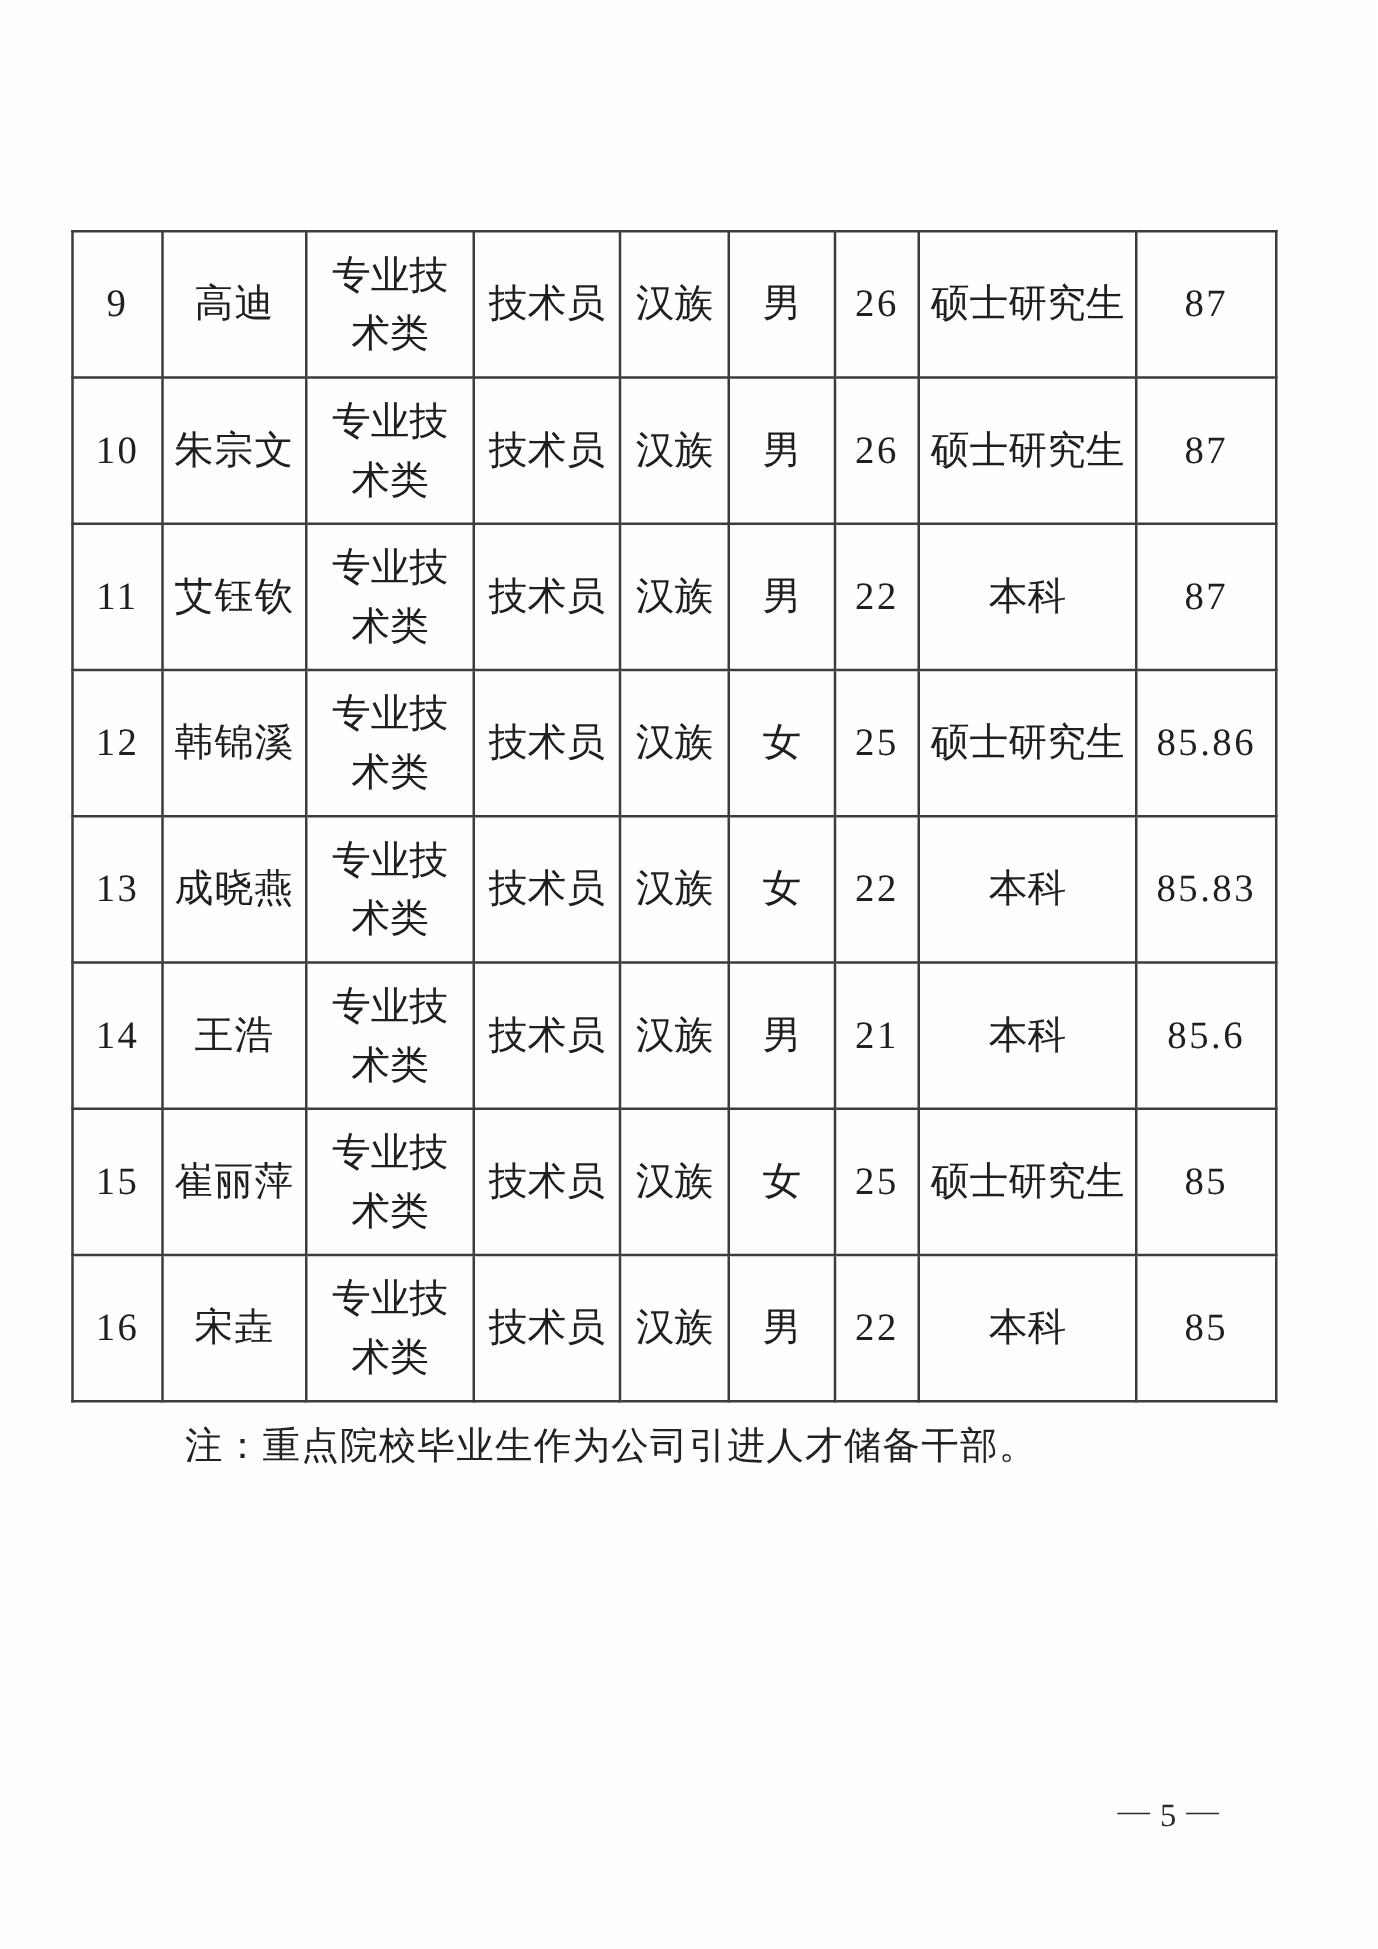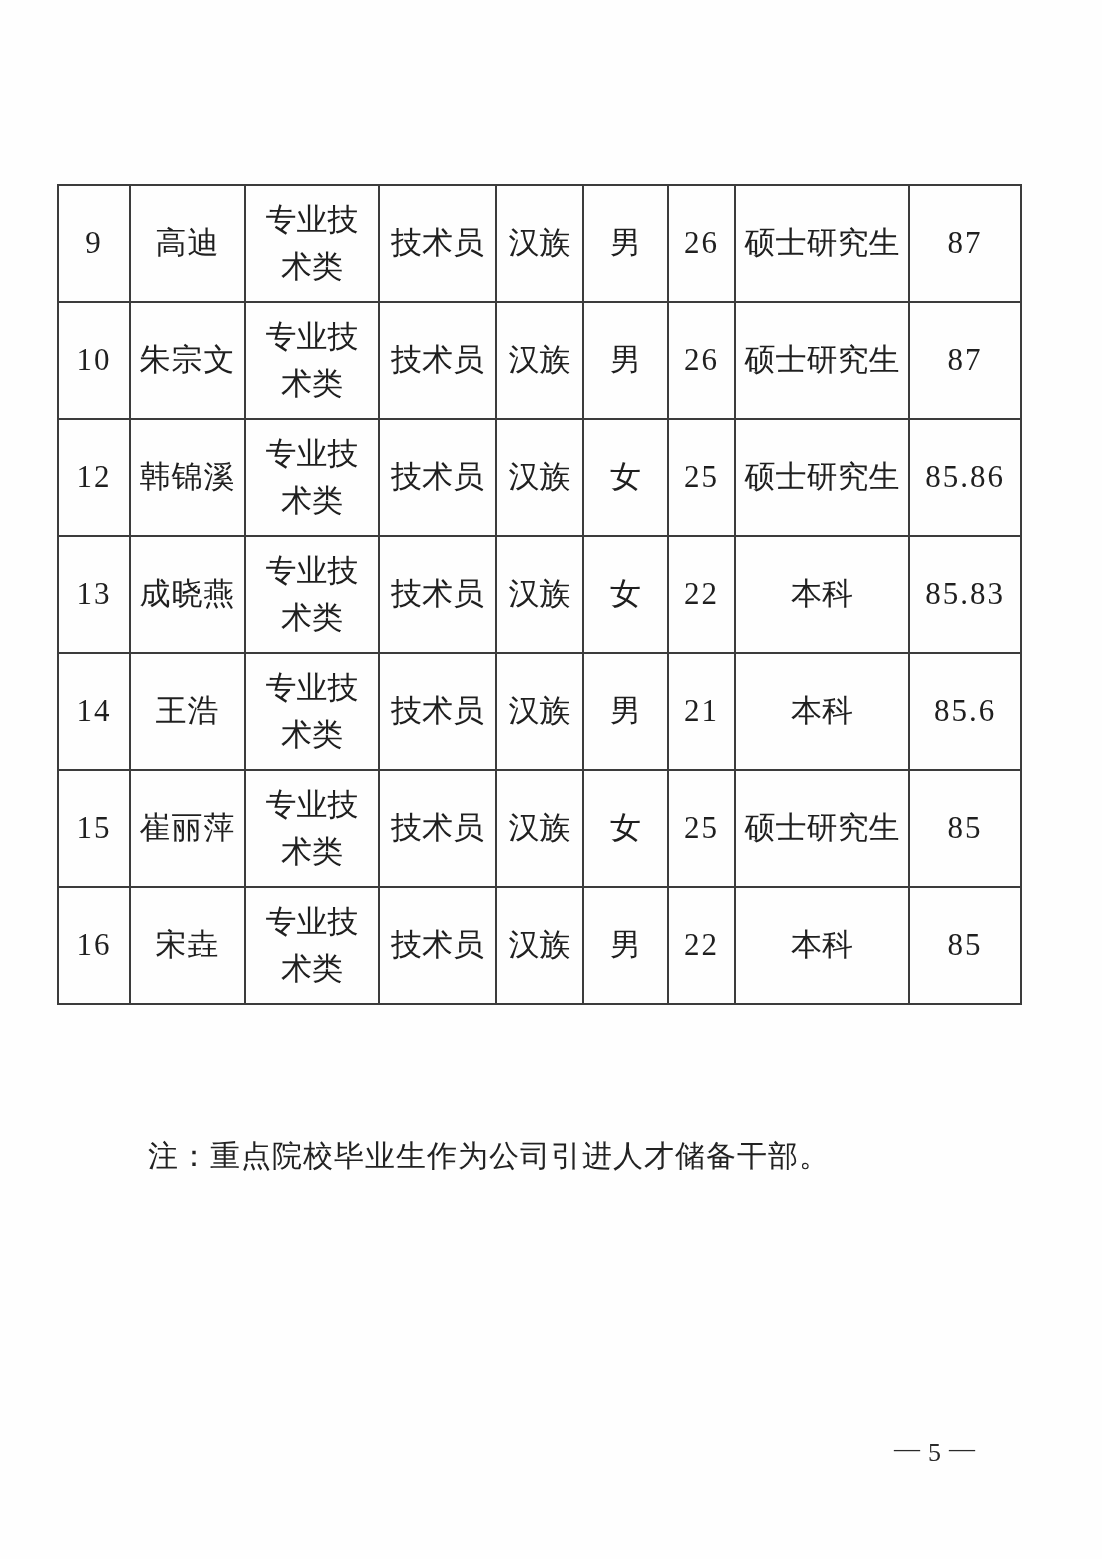--- a/index.html
+++ b/index.html
@@ -89,20 +89,31 @@
         <td class="c-name">朱宗文</td>
         <td class="c-cat">专业技术类</td>
         <td class="c-pos">技术员</td>
         <td class="c-eth">汉族</td>
         <td class="c-sex">男</td>
         <td class="c-age">26</td>
         <td class="c-edu">硕士研究生</td>
         <td class="c-score">87</td>
       </tr>
       <tr>
+        <td class="c-no">11</td>
+        <td class="c-name">艾钰钦</td>
+        <td class="c-cat">专业技术类</td>
+        <td class="c-pos">技术员</td>
+        <td class="c-eth">汉族</td>
+        <td class="c-sex">男</td>
+        <td class="c-age">22</td>
+        <td class="c-edu">本科</td>
+        <td class="c-score">87</td>
+      </tr>
+      <tr>
         <td class="c-no">12</td>
         <td class="c-name">韩锦溪</td>
         <td class="c-cat">专业技术类</td>
         <td class="c-pos">技术员</td>
         <td class="c-eth">汉族</td>
         <td class="c-sex">女</td>
         <td class="c-age">25</td>
         <td class="c-edu">硕士研究生</td>
         <td class="c-score">85.86</td>
       </tr>

